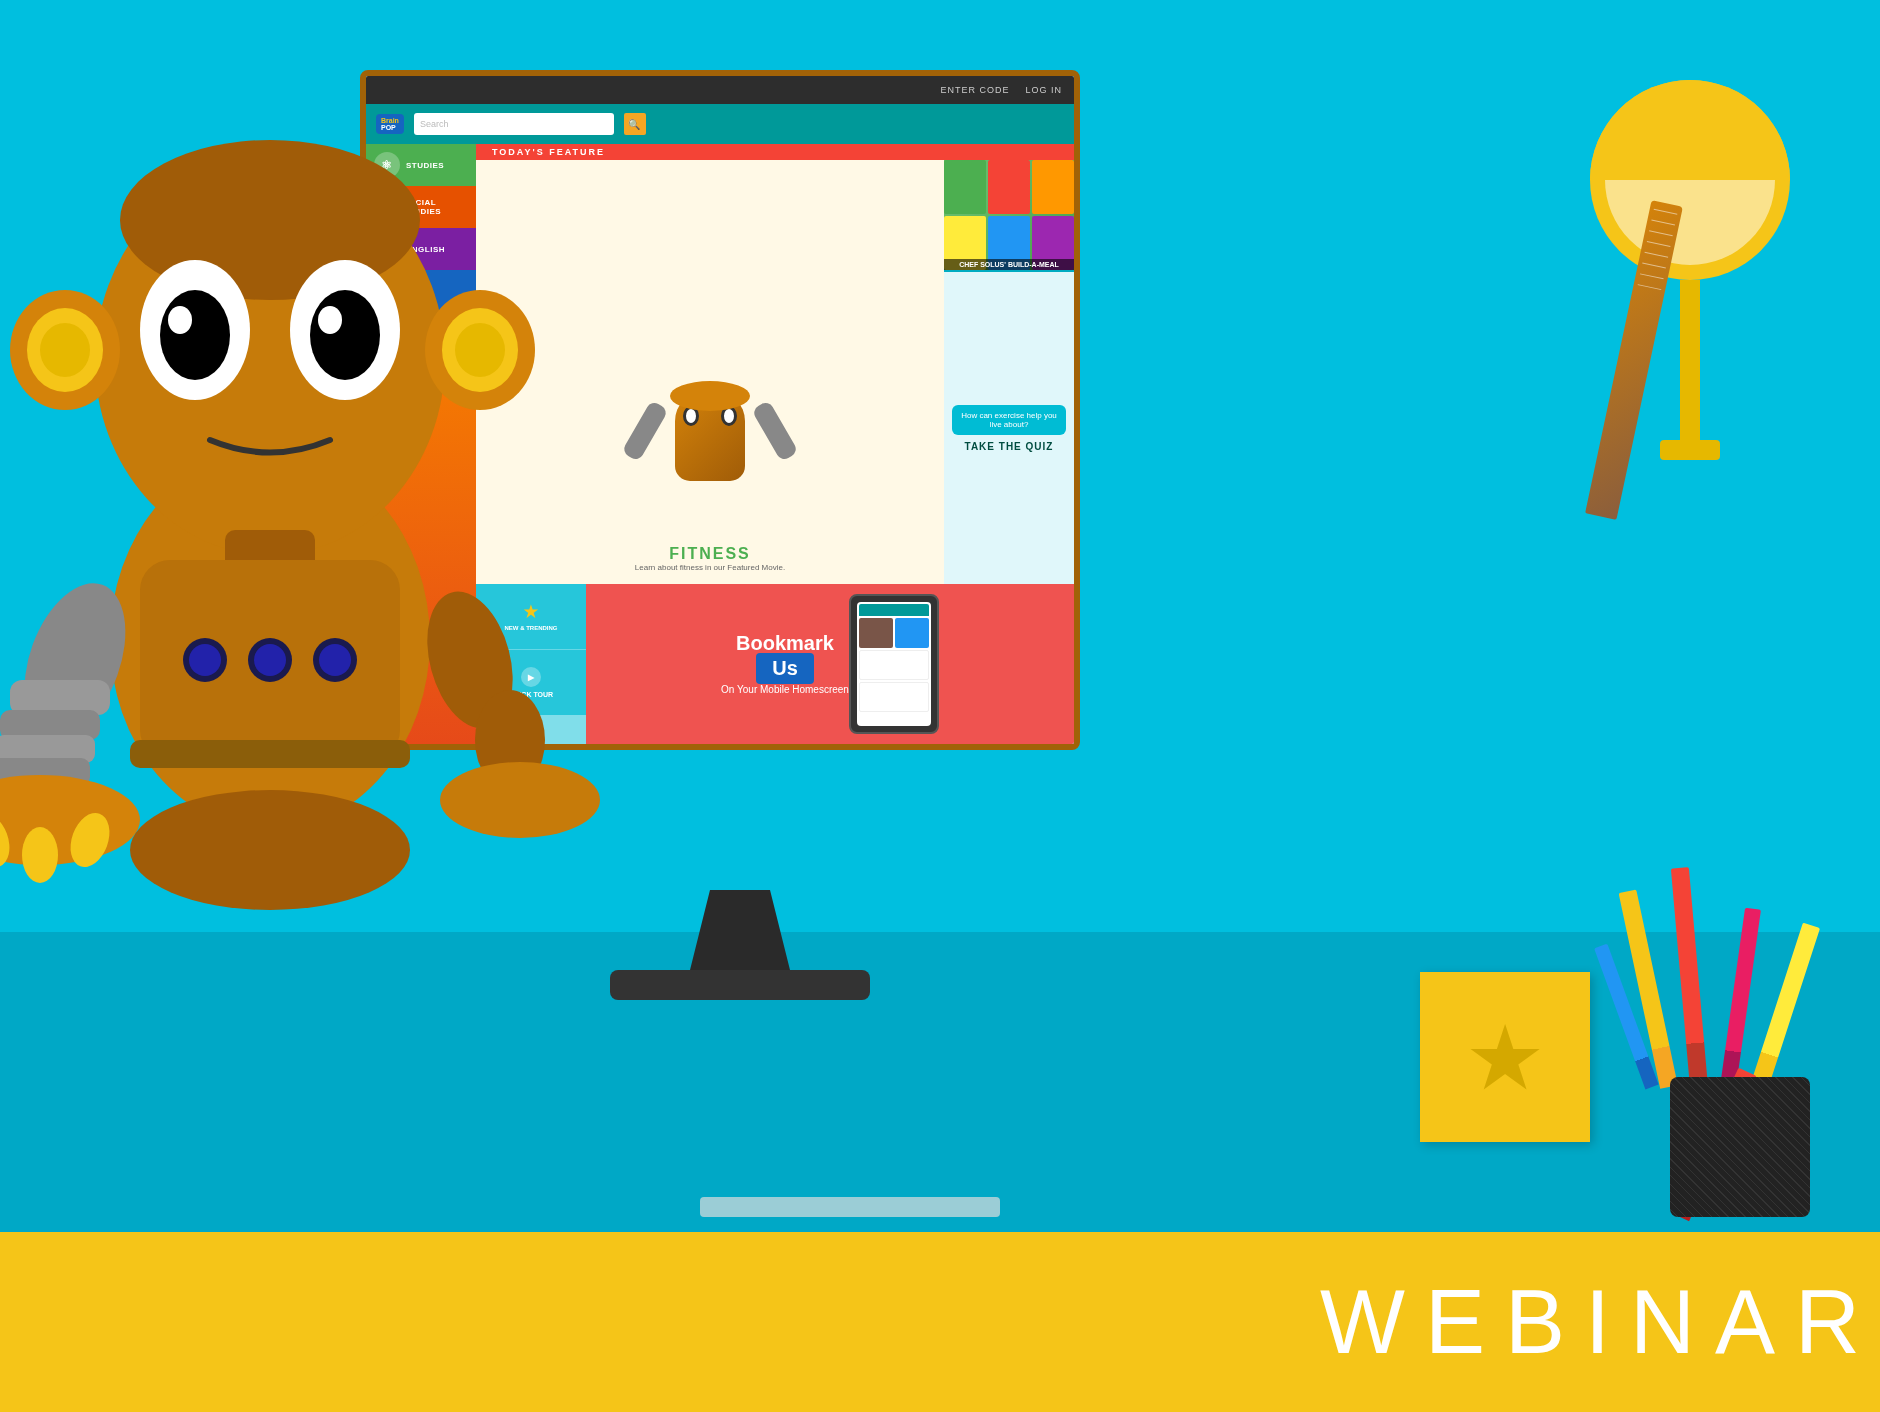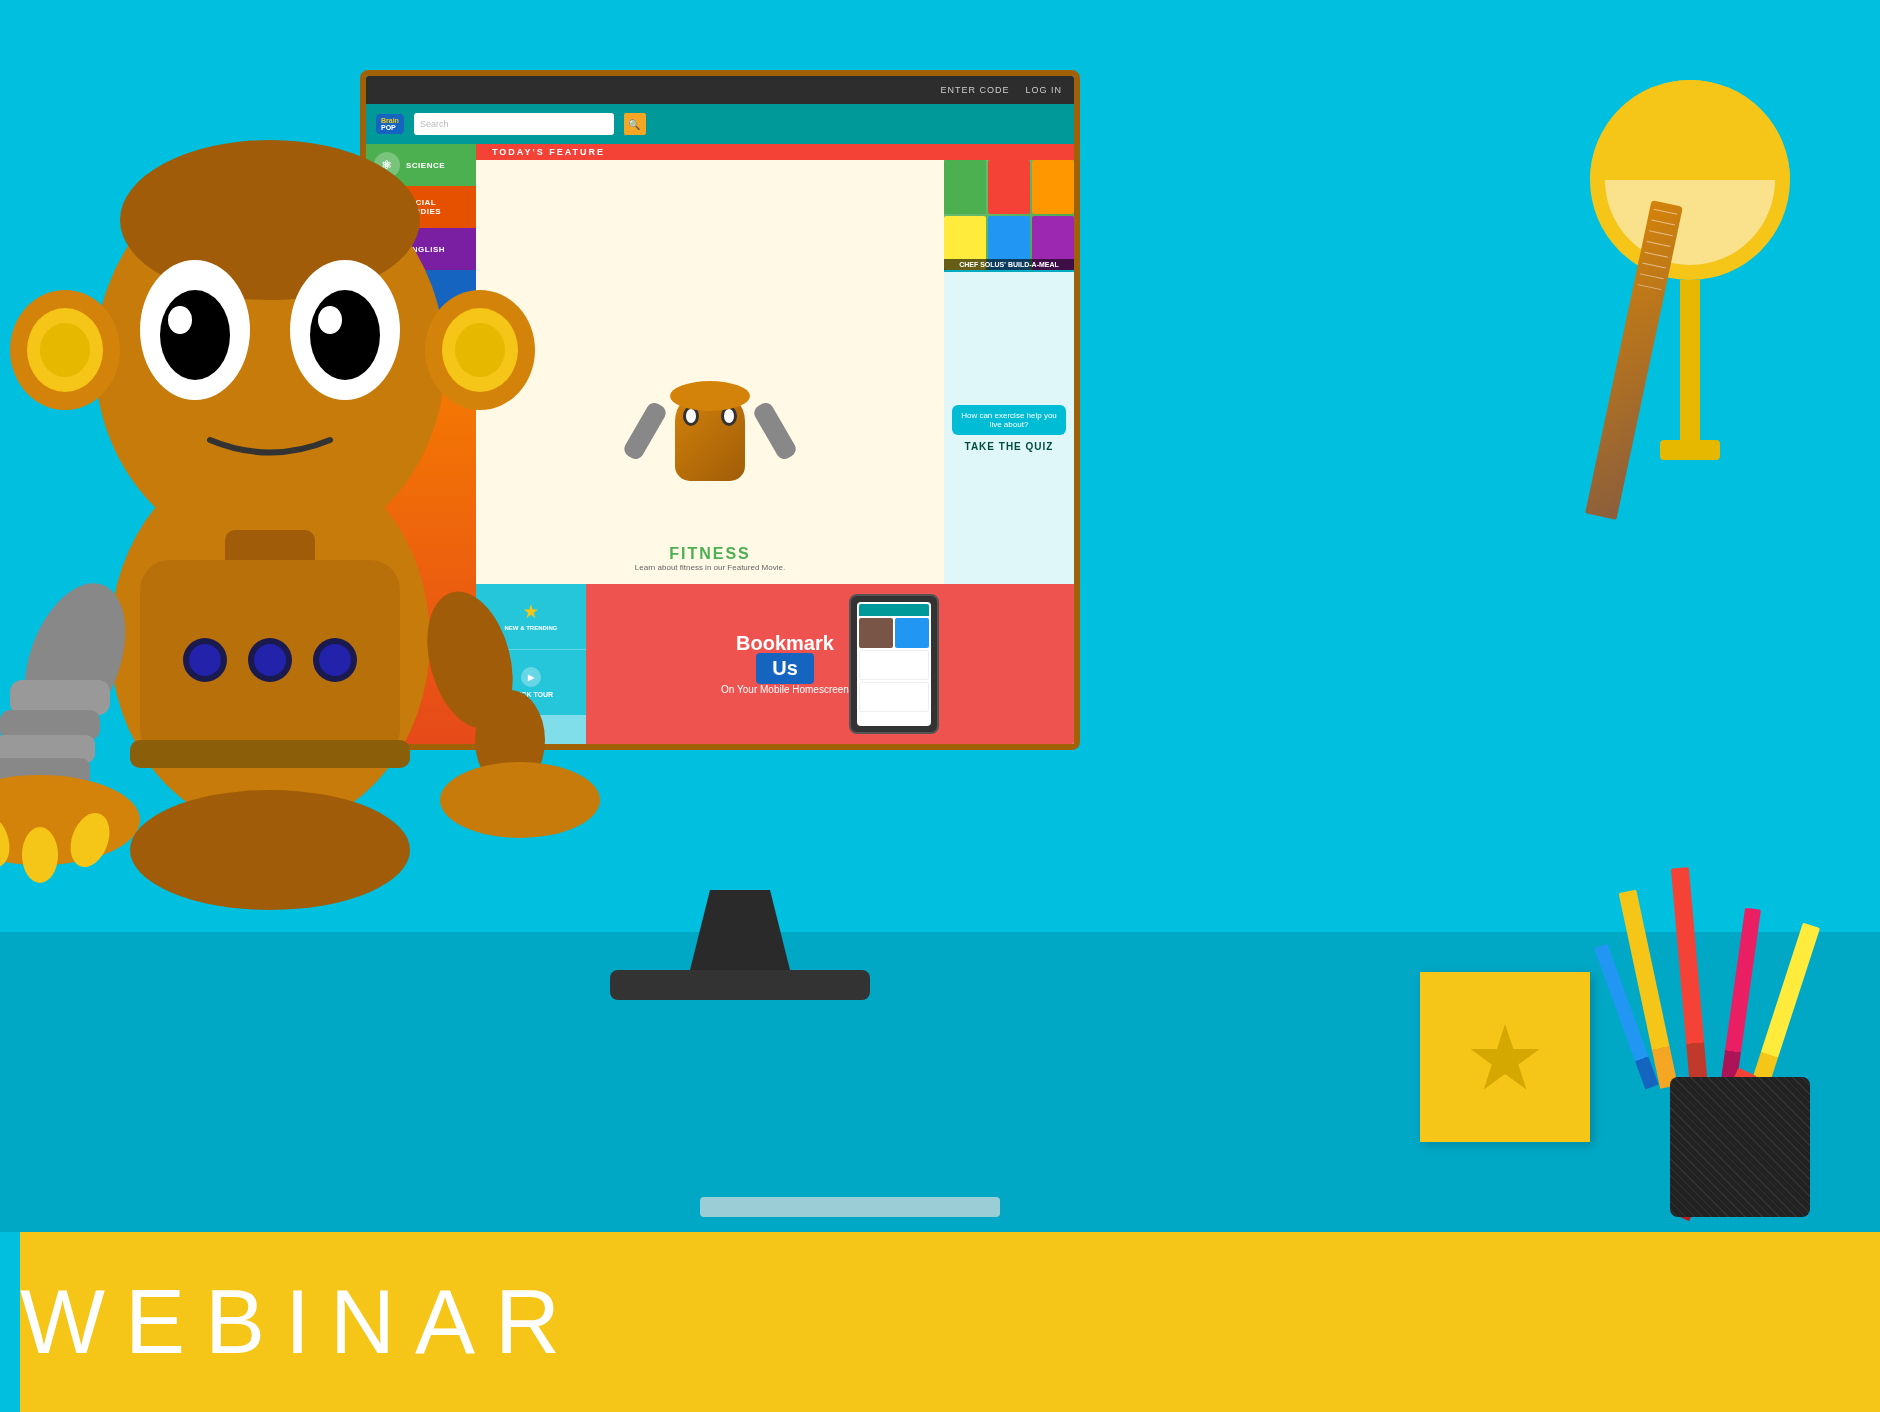--- a/index.html
+++ b/index.html
@@ -22,22 +22,21 @@
     
     .bottom-bar {
       position: absolute;
       bottom: 0;
       left: 0;
       right: 0;
       height: 180px;
       background: #F5C518;
       display: flex;
       align-items: center;
-      justify-content: flex-start;
-      margin-left: 20px;
+      justify-content: flex-end;
     }
 
     .webinar-text {
       font-size: 90px;
       font-weight: 300;
       color: white;
       letter-spacing: 20px;
       text-transform: uppercase;
     }
 
@@ -492,21 +491,21 @@
           <span style="color:#bbb; font-size:9px;">Search</span>
         </div>
         <div class="search-btn">🔍</div>
       </div>
 
       <div class="site-body">
 
         <div class="sidebar">
           <div class="sidebar-item science">
             <div class="sidebar-icon">⚛</div>
-            <span>SCIENCE</span>
+            <span>STUDIES</span>
           </div>
           <div class="sidebar-item social-studies">
             <div class="sidebar-icon">🌍</div>
             <span>SOCIAL STUDIES</span>
           </div>
           <div class="sidebar-item english">
             <div class="sidebar-icon">📖</div>
             <span>ENGLISH</span>
           </div>
           <div class="sidebar-item math">

